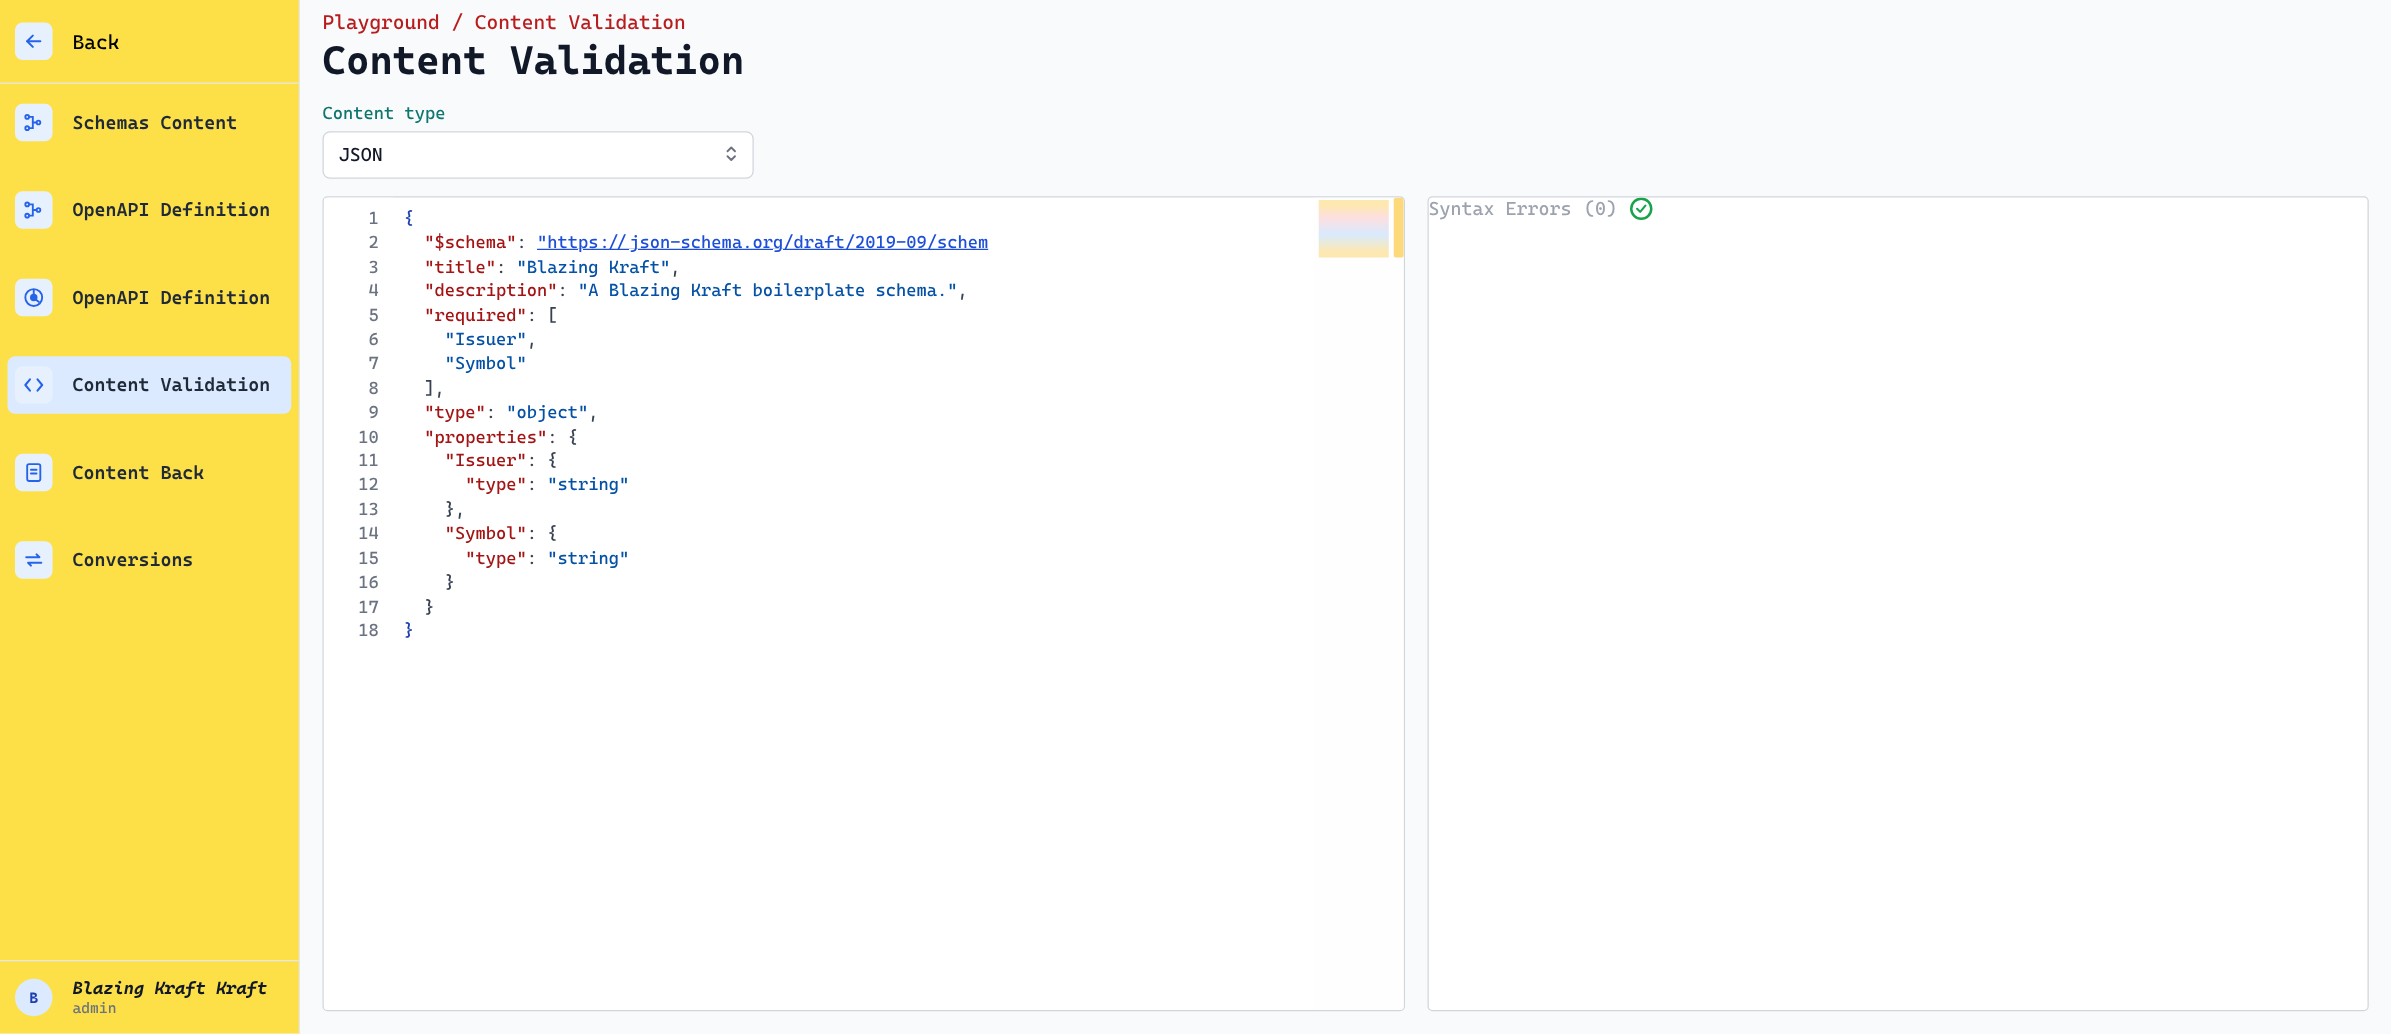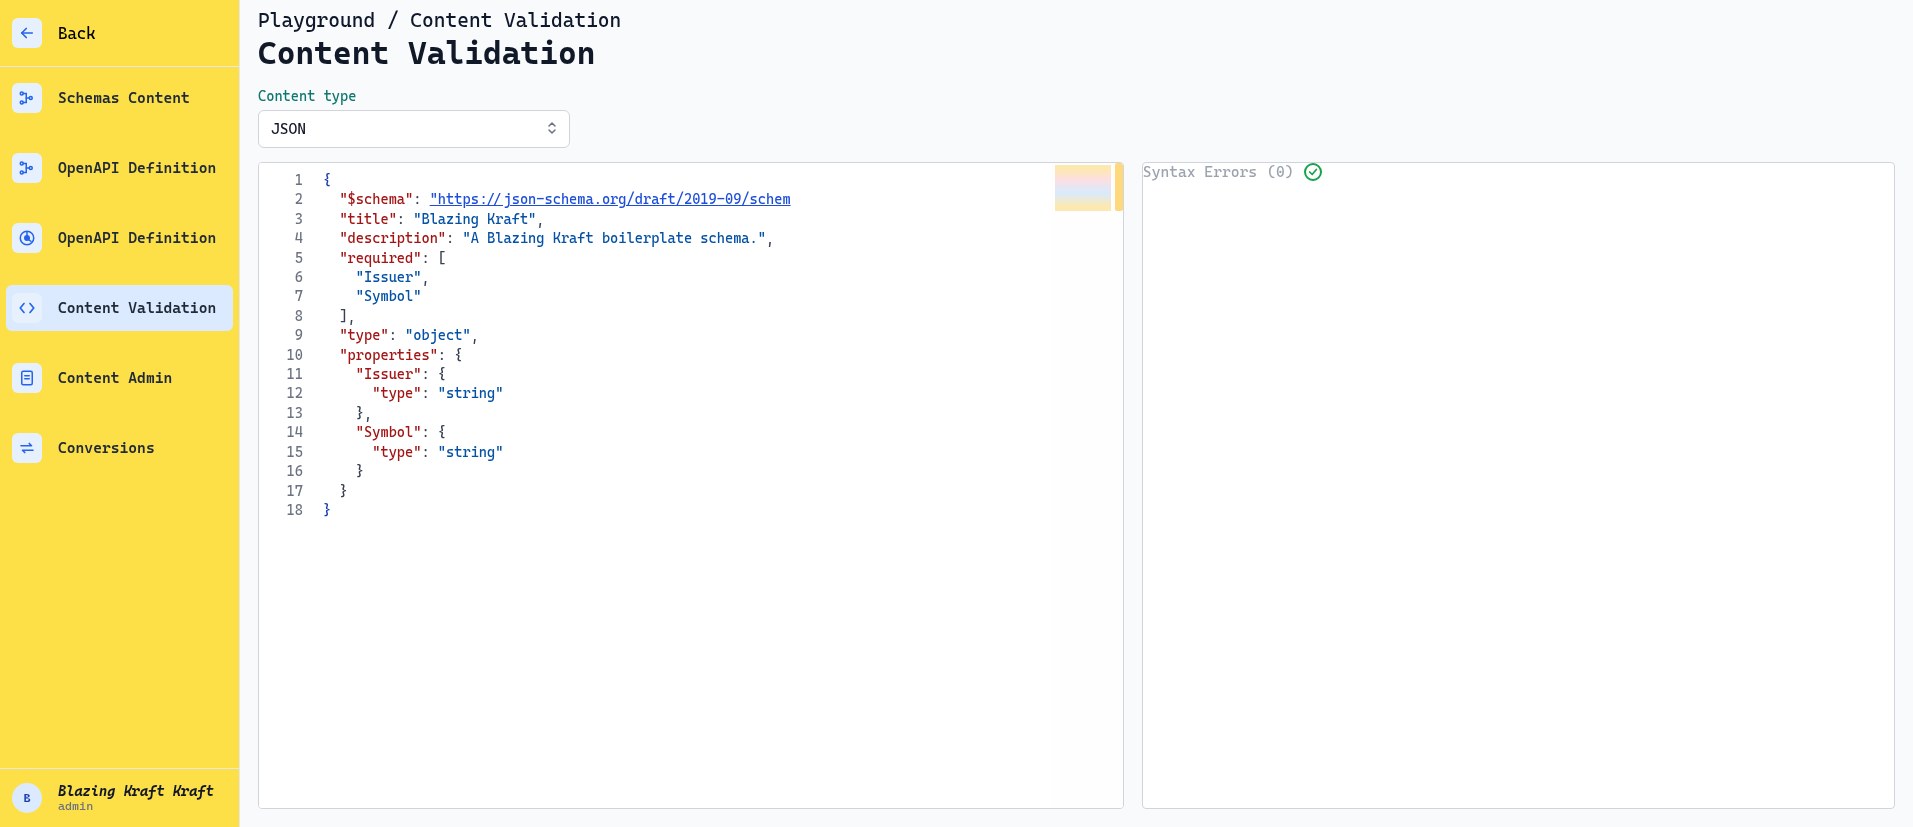--- a/index.html
+++ b/index.html
@@ -71,25 +71,25 @@
     }
     .user-meta .name { font-style: italic; font-weight: 700; font-size: 14px; color: #111827; }
     .user-meta .role { font-size: 12px; color: #6b7280; }
     .main {
       flex: 1;
       padding: 8px 18px 18px 18px;
       display: flex;
       flex-direction: column;
       min-width: 0;
     }
-    .breadcrumb { color: #0f172a; font-size: 20px; margin-bottom: 2px; }
+    .breadcrumb { color: #b91c1c; font-size: 16px; margin-bottom: 2px; }
     .page-title { font-size: 32px; font-weight: 700; margin-bottom: 16px; color: #111827; }
     .label { font-size: 14px; color: #0f766e; margin-bottom: 6px; }
     .select {
-      width: 312px;
+      width: 345px;
       background: #fff;
       border: 1px solid #d1d5db;
       border-radius: 6px;
       padding: 9px 12px;
       font-size: 15px;
       font-family: inherit;
       display: flex;
       justify-content: space-between;
       align-items: center;
       cursor: pointer;
@@ -231,21 +231,21 @@
         <span>Content Validation</span>
       </div>
       <div class="nav-item">
         <span class="icon-box">
           <svg viewBox="0 0 24 24" fill="none" stroke="#2563eb" stroke-width="2" stroke-linecap="round" stroke-linejoin="round">
             <rect x="5" y="3" width="14" height="18" rx="2"></rect>
             <line x1="9" y1="9" x2="15" y2="9"></line>
             <line x1="9" y1="13" x2="15" y2="13"></line>
           </svg>
         </span>
-        <span>Content Admin</span>
+        <span>Content Back</span>
       </div>
       <div class="nav-item">
         <span class="icon-box">
           <svg viewBox="0 0 24 24" fill="none" stroke="#2563eb" stroke-width="2.2" stroke-linecap="round" stroke-linejoin="round">
             <path d="M4 9h14l-3-3"></path>
             <path d="M20 15H6l3 3"></path>
           </svg>
         </span>
         <span>Conversions</span>
       </div>

